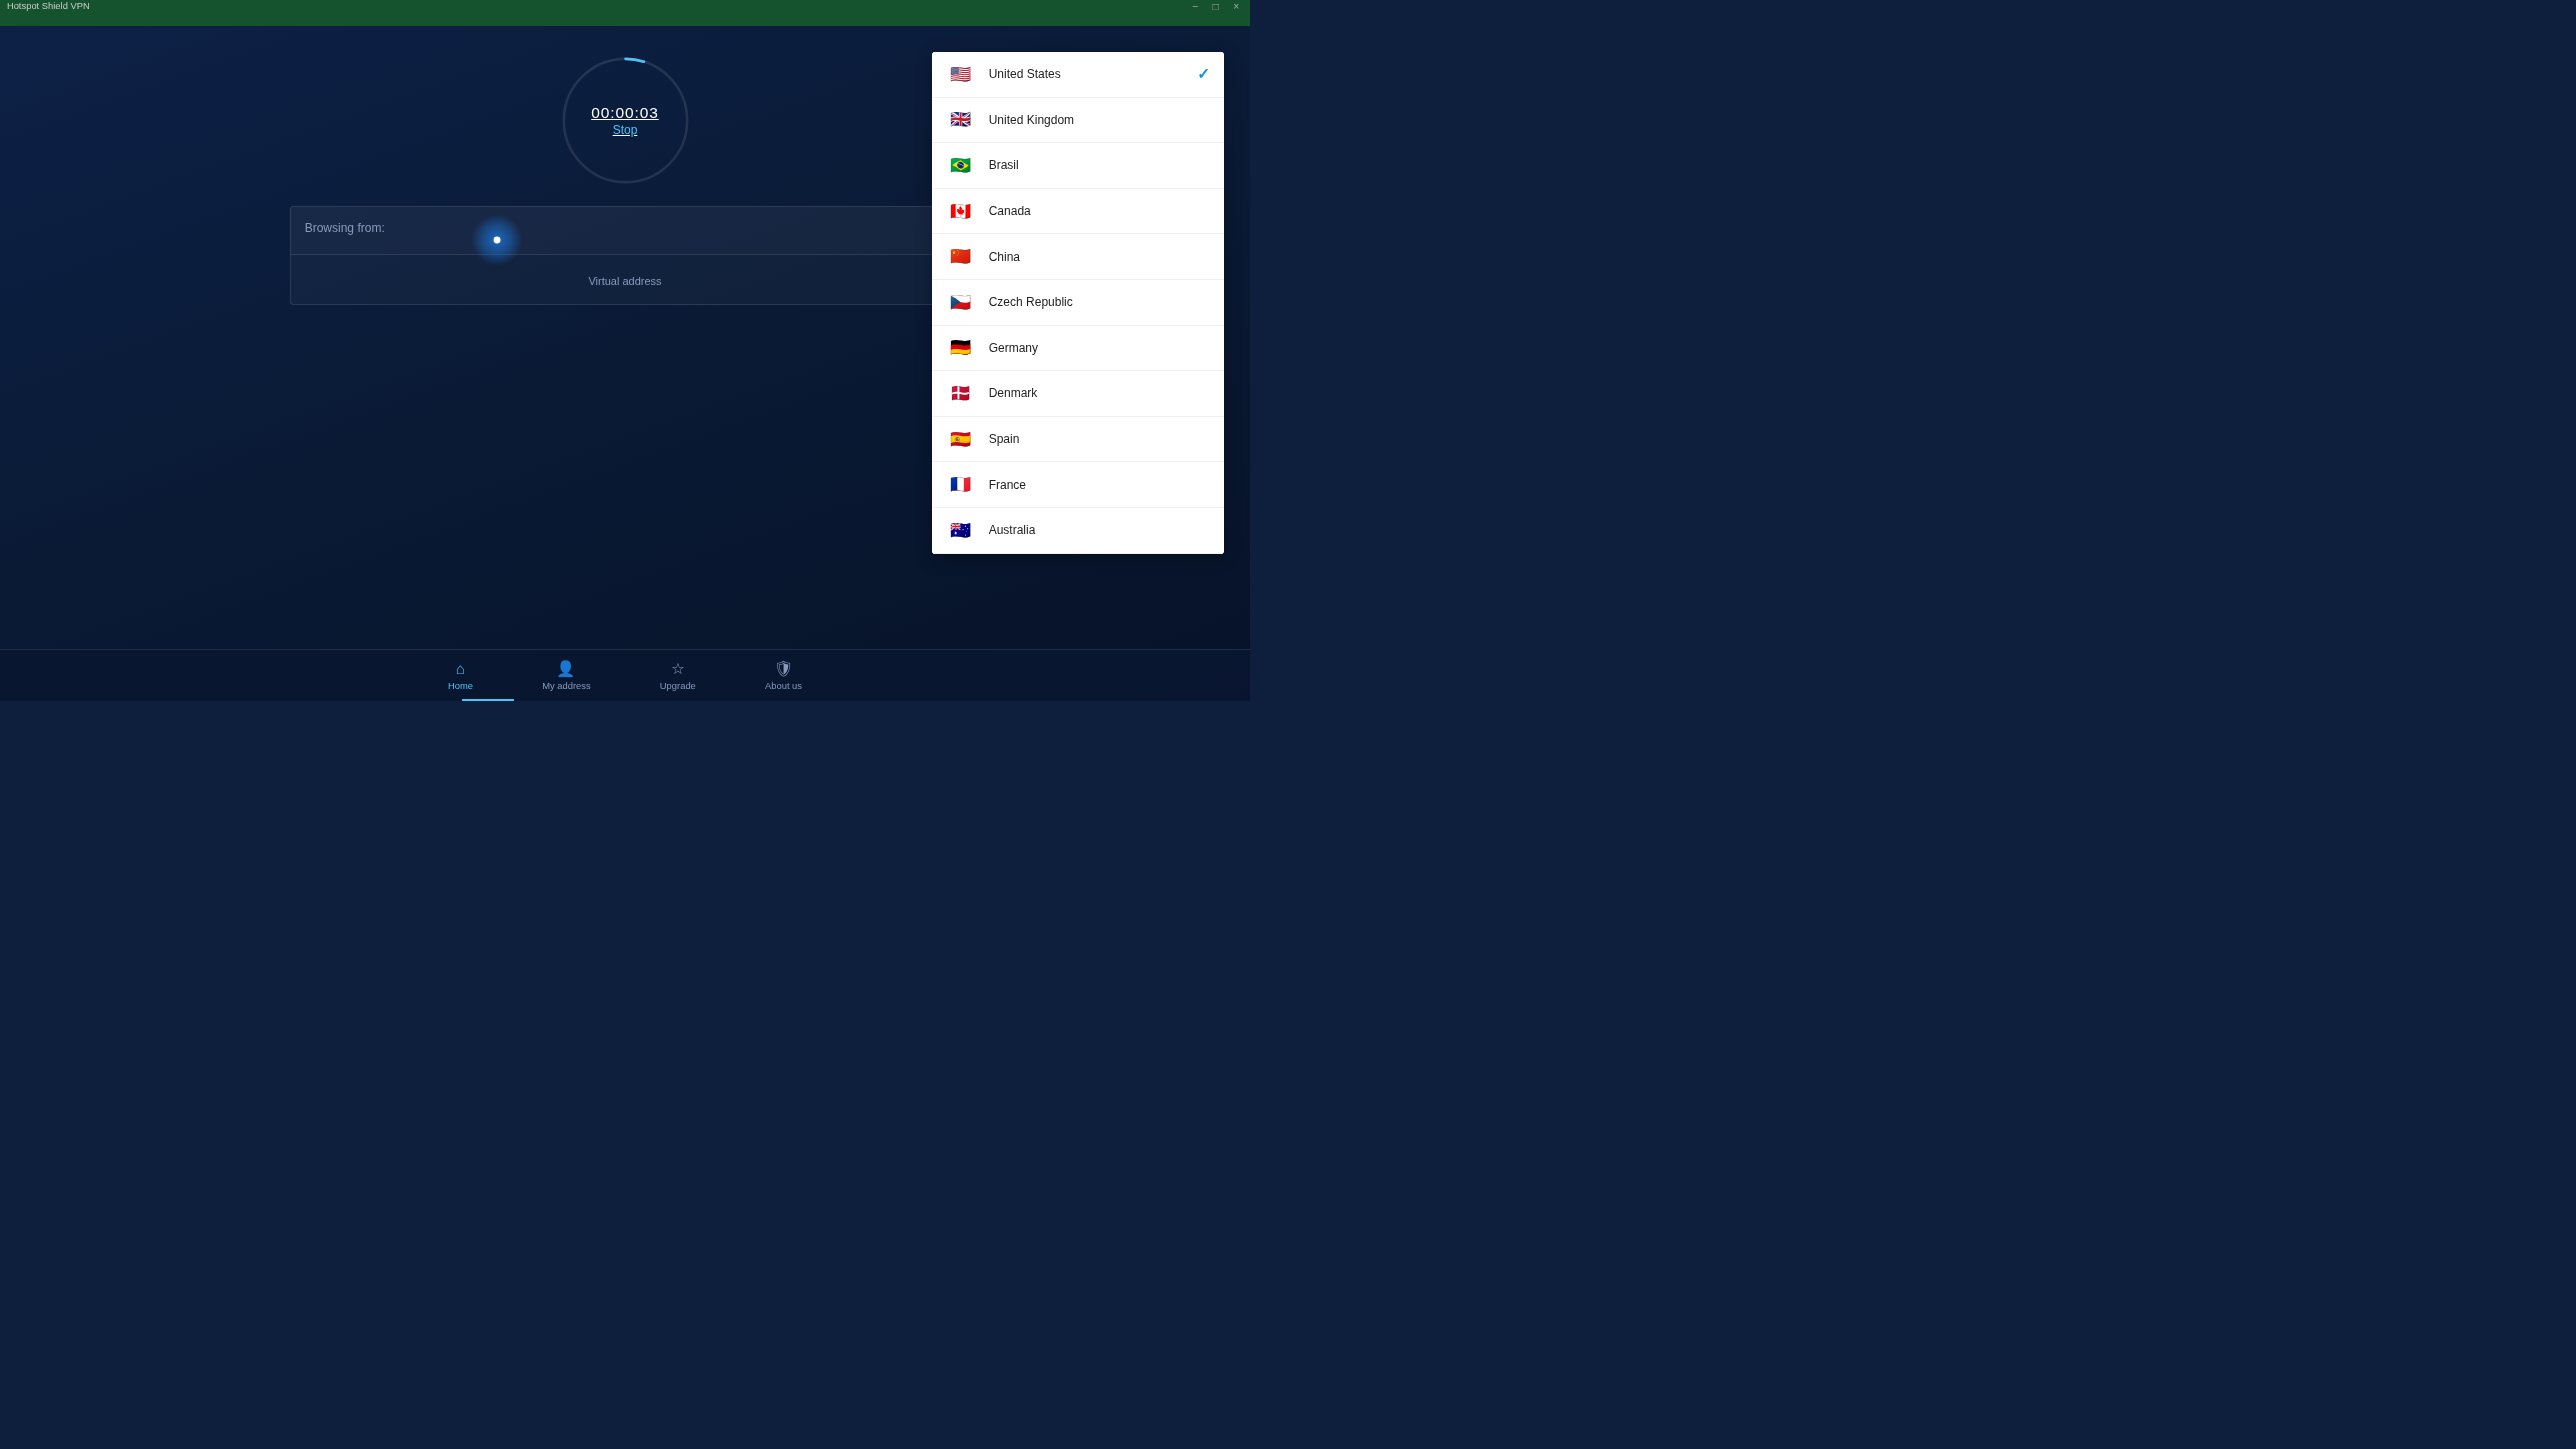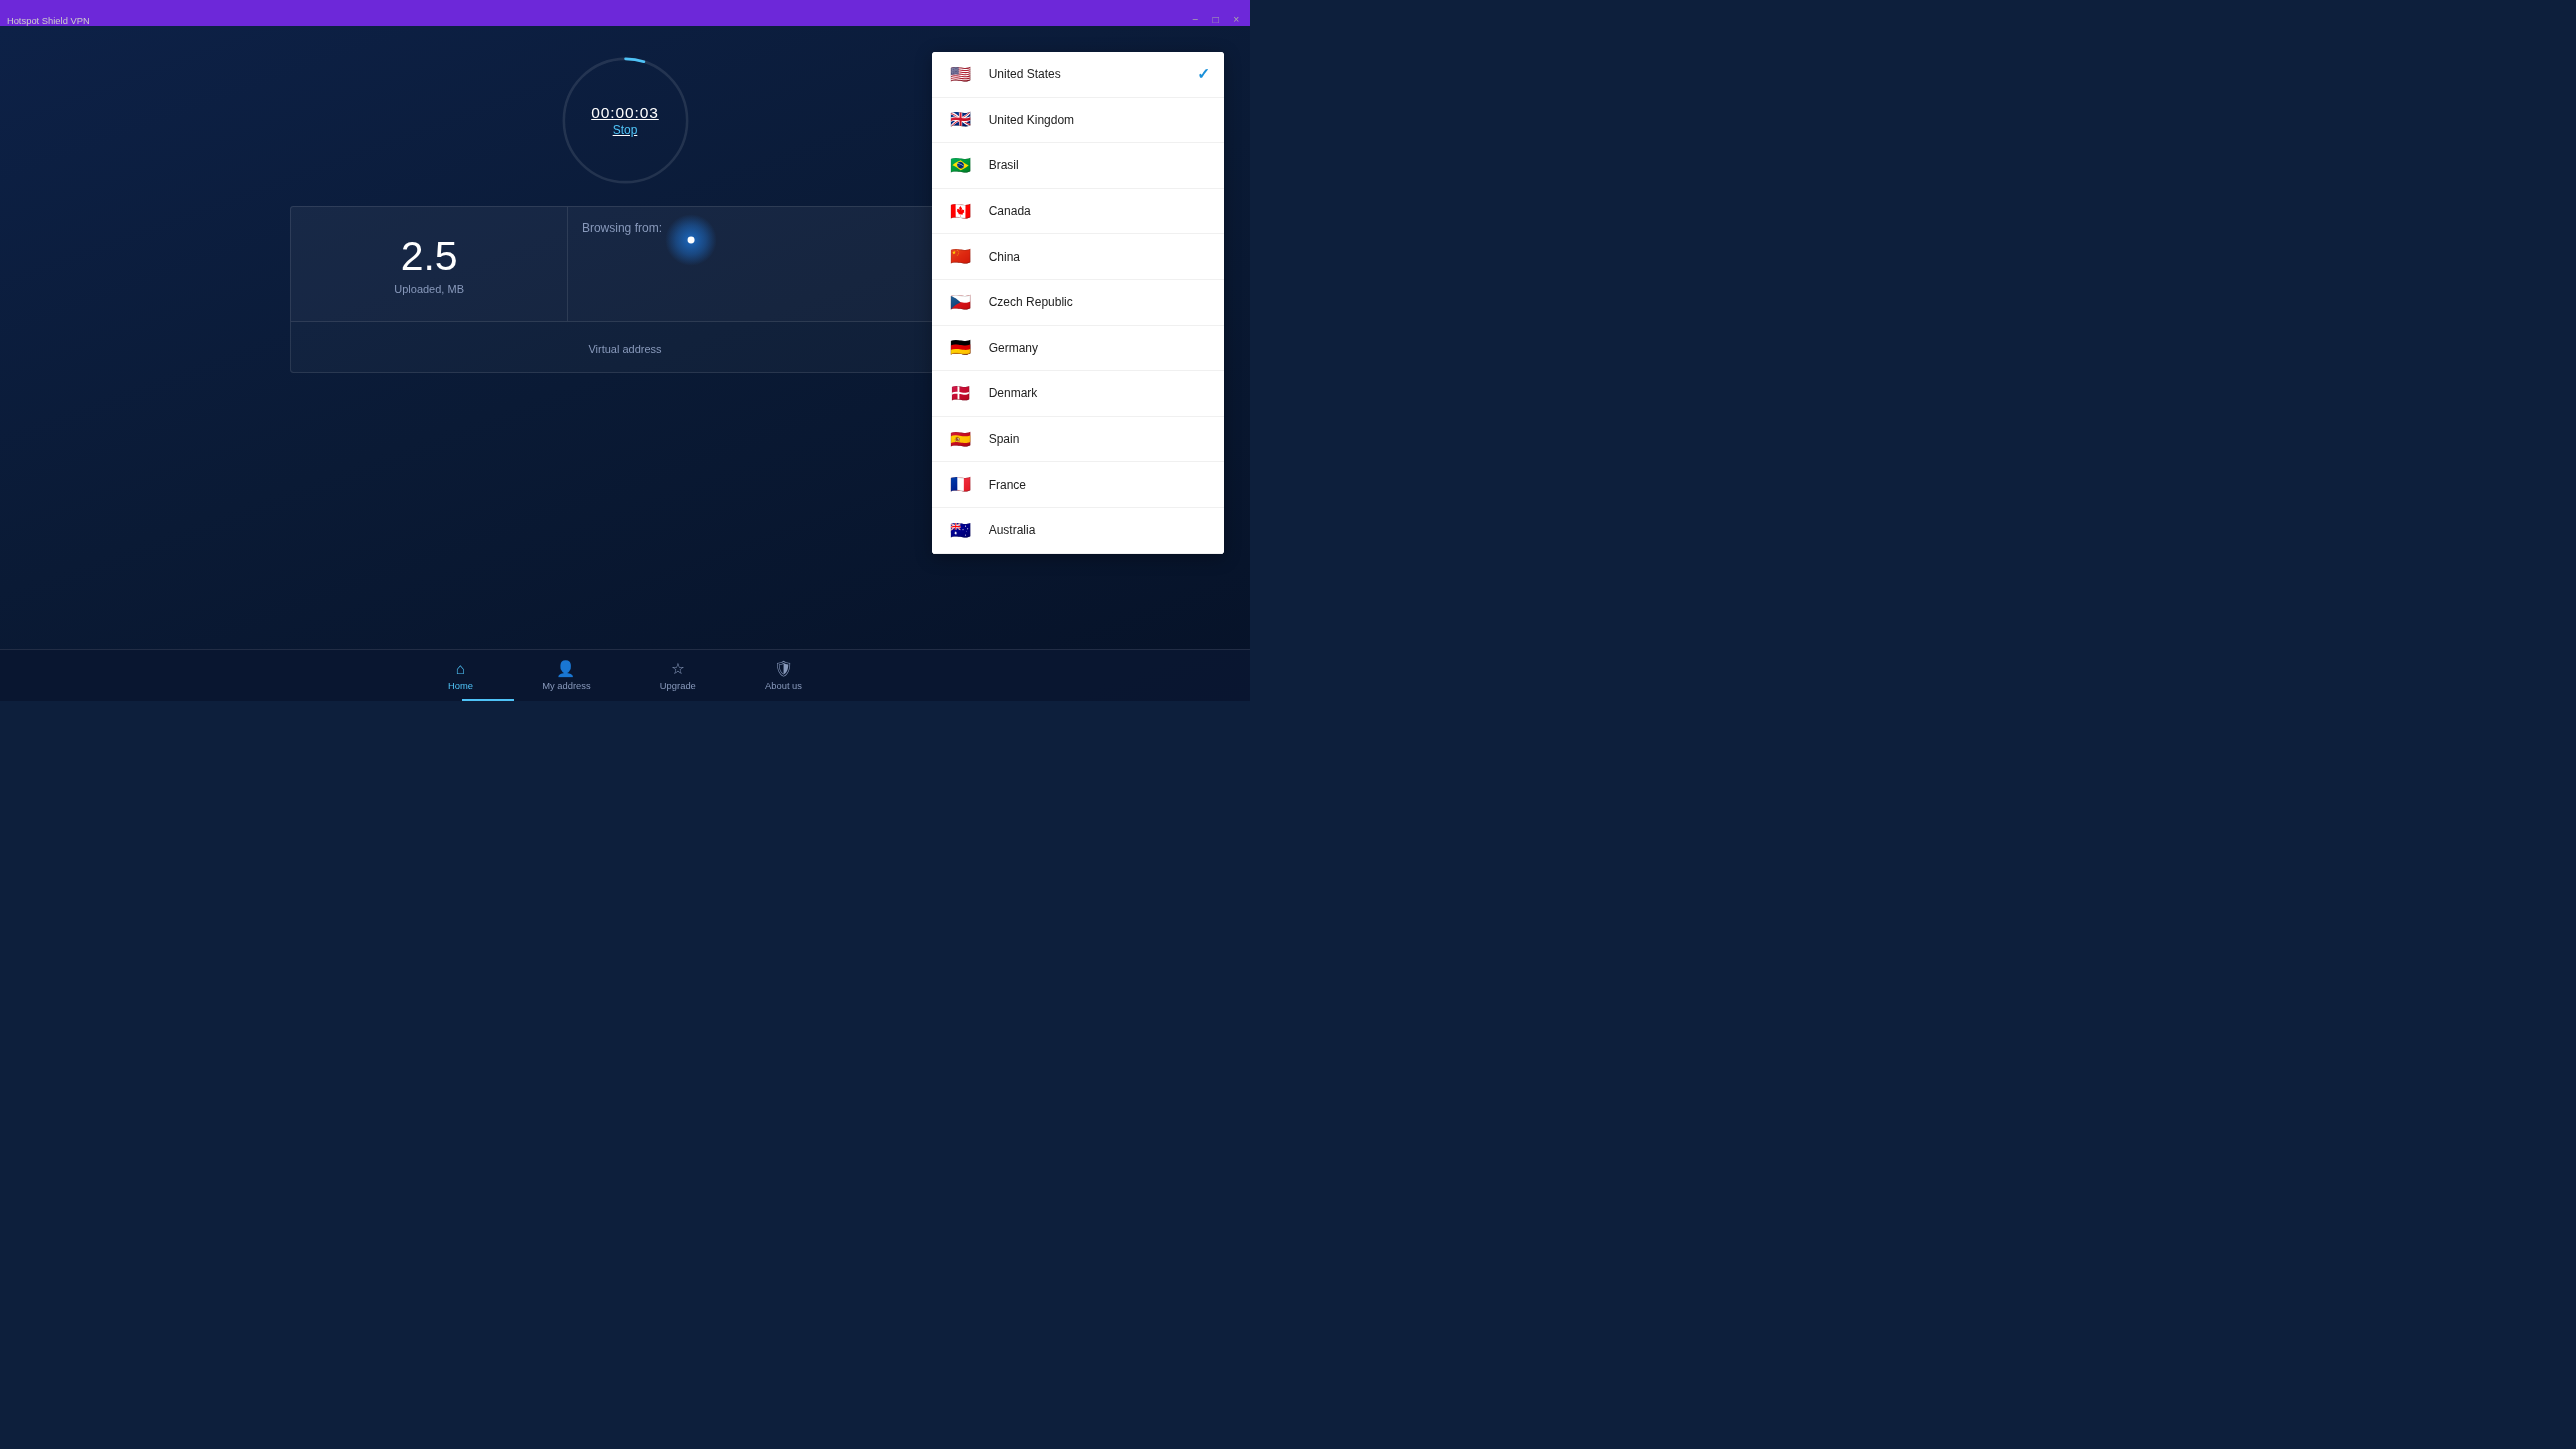--- a/index.html
+++ b/index.html
@@ -9,23 +9,23 @@
       overflow: hidden;
       font-family: 'Segoe UI', Arial, sans-serif;
       background: #0d1f3c;
       color: #fff;
       position: relative;
     }
 
     
     .title-bar {
       height: 26px;
-      background: #6d28d9;
-      display: flex;
-      align-items: flex-end;
+      background: #14532d;
+      display: flex;
+      align-items: flex-start;
       justify-content: space-between;
       padding: 0 6.9px;
       position: relative;
       z-index: 10;
     }
     .title-bar-title {
       font-size: 9.4px;
       color: #ccc;
     }
     .title-bar-controls {
@@ -297,24 +297,20 @@
       <circle cx="80" cy="80" r="72" fill="none" stroke="#4fc3f7" stroke-width="3" stroke-dasharray="452" stroke-dashoffset="430" stroke-linecap="round" transform="rotate(-90 80 80)"></circle>
     </svg>
     <div class="timer-text">
       <div class="timer-time">00:00:03</div>
       <div class="timer-stop">Stop</div>
     </div>
   </div>
 
   <div class="stats-area">
     <div class="stats-top">
-      <div class="stat-box">
-        <div class="stat-value">2.5</div>
-        <div class="stat-label">Uploaded, MB</div>
-      </div>
       <div class="stat-box" style="flex:1.5; padding:13.7px;">
         <div class="browsing-label" style="margin-bottom:5.2px;padding-left:0;text-align:left;">Browsing from:</div>
         <div class="map-container">
 
           <svg class="world-map-dots" viewBox="0 0 360 180" xmlns="http://www.w3.org/2000/svg">
             <g fill="rgba(150,200,255,0.5)">
 
               <rect x="40" y="30" width="2" height="2"></rect>
                 <rect x="44" y="28" width="2" height="2"></rect>
                 <rect x="48" y="26" width="2" height="2"></rect>

